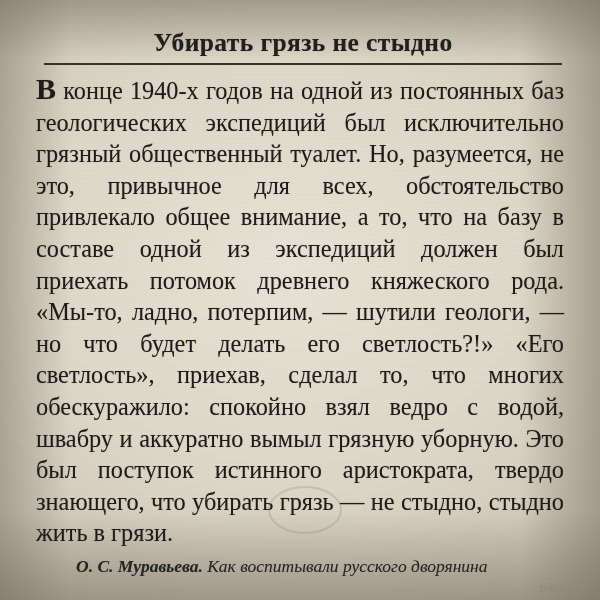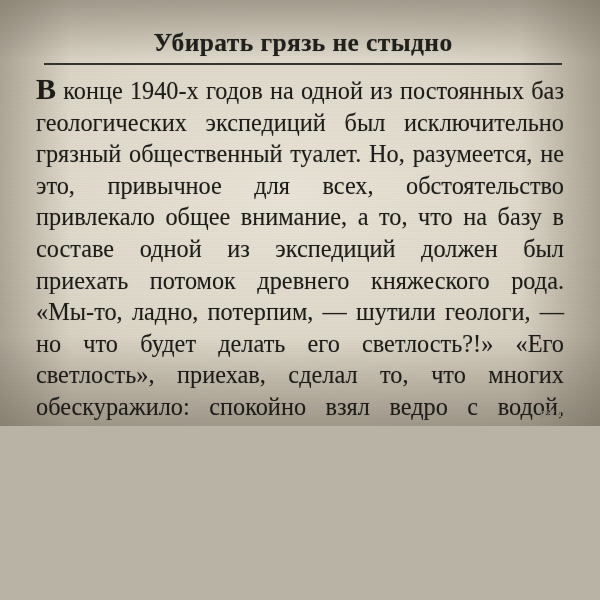--- a/index.html
+++ b/index.html
@@ -11,21 +11,21 @@
     height: 600px;
     overflow: hidden;
     background: #b9b3a6;
     font-family: "Liberation Serif", serif;
   }
 
   
   .photo {
     position: relative;
     width: 600px;
-    height: 426px;
+    height: 600px;
     background:
       radial-gradient(ellipse 95% 80% at 48% 45%, #e8e3d6 0%, #ded8c9 45%, #cfc8b8 75%, #b9b1a0 100%);
     overflow: hidden;
   }
   
   .shade-top {
     position: absolute;
     left: 0; top: 0; right: 0;
     height: 60px;
     background: linear-gradient(to bottom, rgba(120,112,98,0.55), rgba(120,112,98,0.0));

